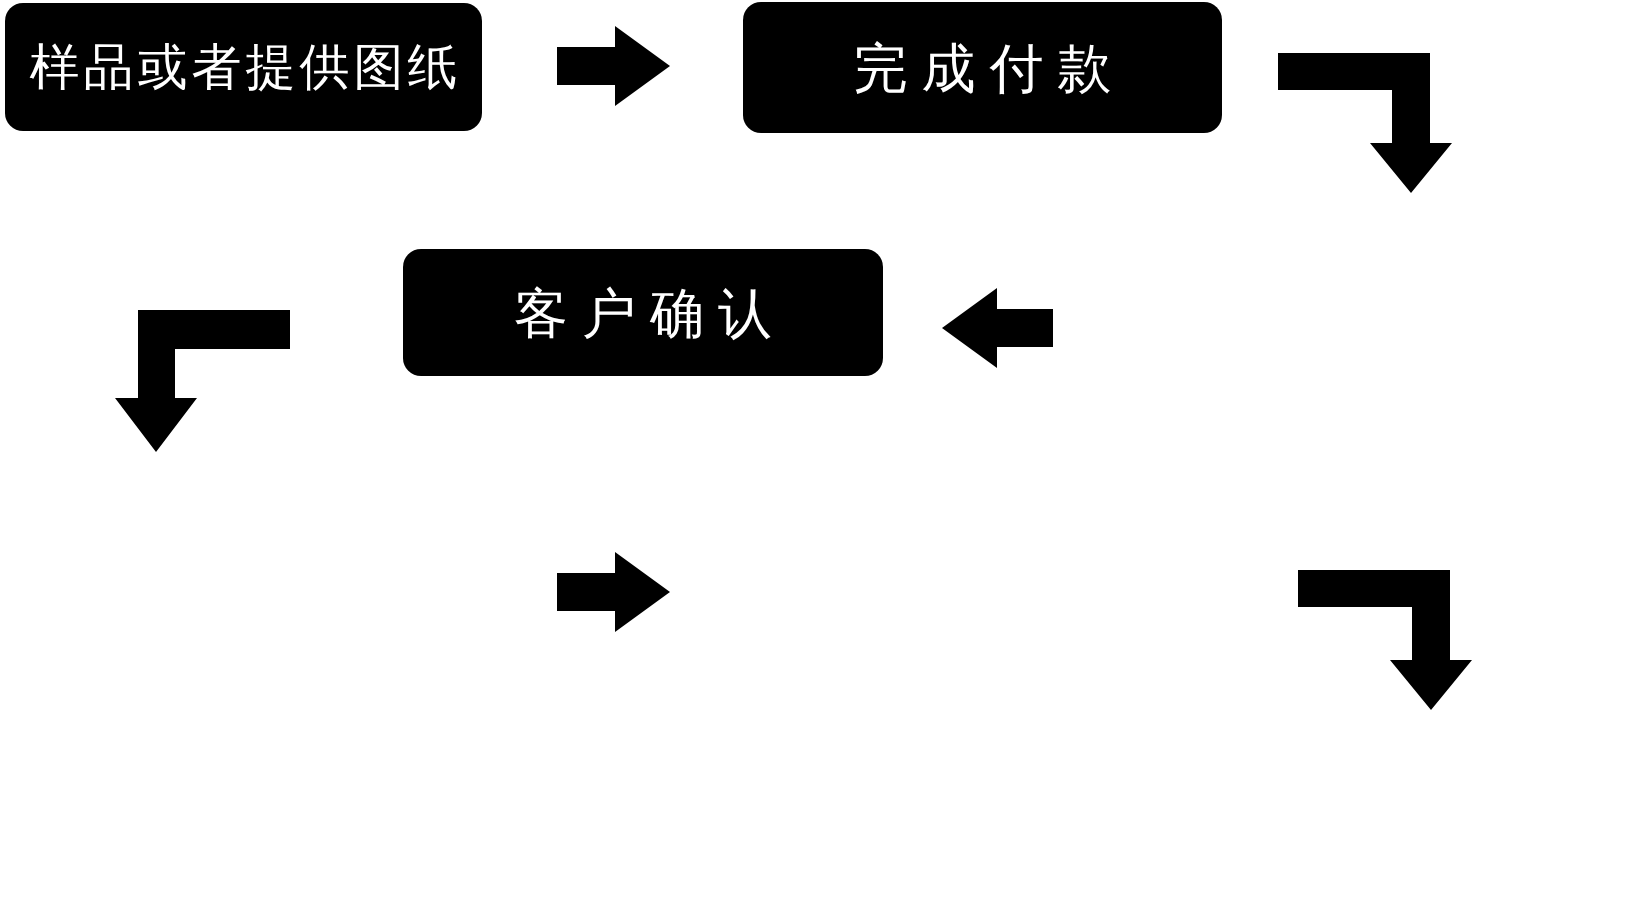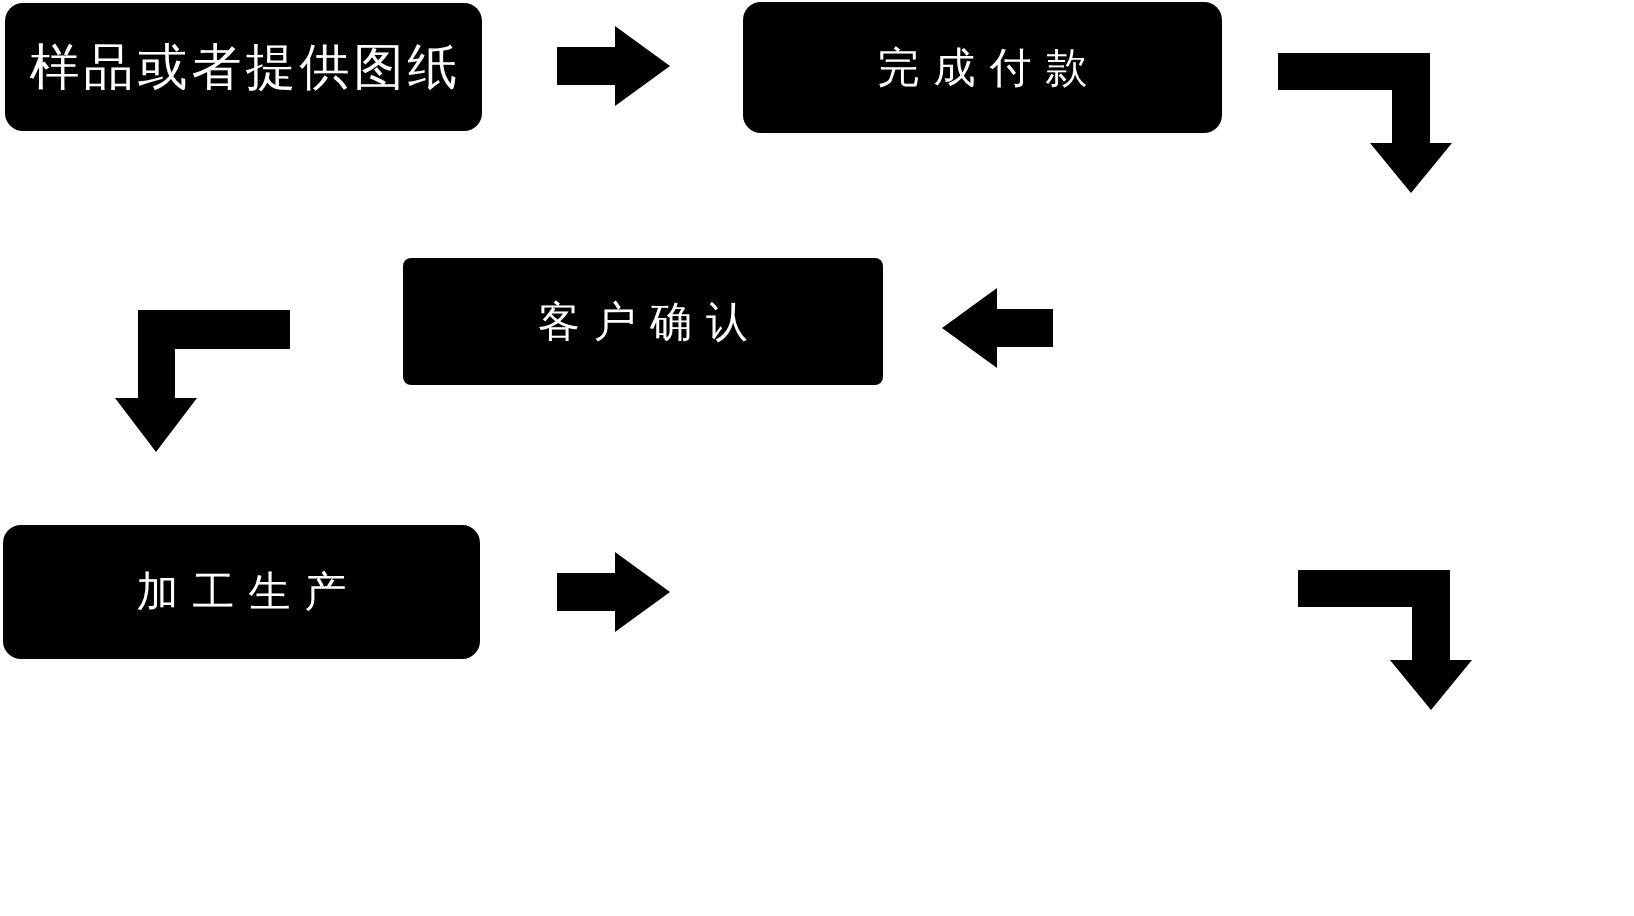--- a/index.html
+++ b/index.html
@@ -18,21 +18,21 @@
   .node {
     position: absolute;
     background: #000000;
     border-radius: 18px;
     display: flex;
     align-items: center;
     justify-content: center;
   }
   .node-label {
     color: #ffffff;
-    font-size: 42px;
+    font-size: 54px;
     letter-spacing: 14px;
     margin-right: -14px; 
     white-space: nowrap;
     line-height: 1;
   }
   .node-label.long {
     font-size: 50px;
     letter-spacing: 4px;
     margin-right: -4px;
   }
@@ -44,21 +44,21 @@
   }
   .connector polygon {
     fill: #000000;
     stroke: none;
   }
 
   
   #node-1 { left: 5px;    top: 3px;   width: 477px; height: 128px; }
   #node-2 { left: 743px;  top: 2px;   width: 479px; height: 131px; }
   #node-3 { left: 1097px; top: 258px; width: 488px; height: 134px; }
-  #node-4 { left: 403px;  top: 258px; width: 480px; height: 127px; border-radius: 8px; }
+  #node-4 { left: 403px;  top: 249px; width: 480px; height: 127px; }
   #node-5 { left: 3px;    top: 525px; width: 477px; height: 134px; }
   #node-6 { left: 719px;  top: 520px; width: 481px; height: 134px; }
   #node-7 { left: 1153px; top: 780px; width: 460px; height: 132px; }
 
   
   #conn-1 { left: 557px;  top: 26px;  }
   #conn-2 { left: 1278px; top: 53px;  }
   #conn-3 { left: 942px;  top: 288px; }
   #conn-4 { left: 115px;  top: 310px; }
   #conn-5 { left: 557px;  top: 552px; }
@@ -99,23 +99,20 @@
   <div class="node" id="node-4">
     <span class="node-label">客户确认</span>
   </div>
 
   <div class="connector" id="conn-4">
     <svg width="175" height="142" viewBox="0 0 175 142">
       <polygon points="23,0 175,0 175,39 60,39 60,88 82,88 41,142 0,88 23,88"></polygon>
     </svg>
   </div>
 
-  <div class="node" id="node-5">
-    <span class="node-label">加工生产</span>
-  </div>
 
   <div class="connector" id="conn-5">
     <svg width="113" height="80" viewBox="0 0 113 80">
       <polygon points="0,21 58,21 58,0 113,40 58,80 58,59 0,59"></polygon>
     </svg>
   </div>
 
 
   <div class="connector" id="conn-6">
     <svg width="174" height="140" viewBox="0 0 174 140">

